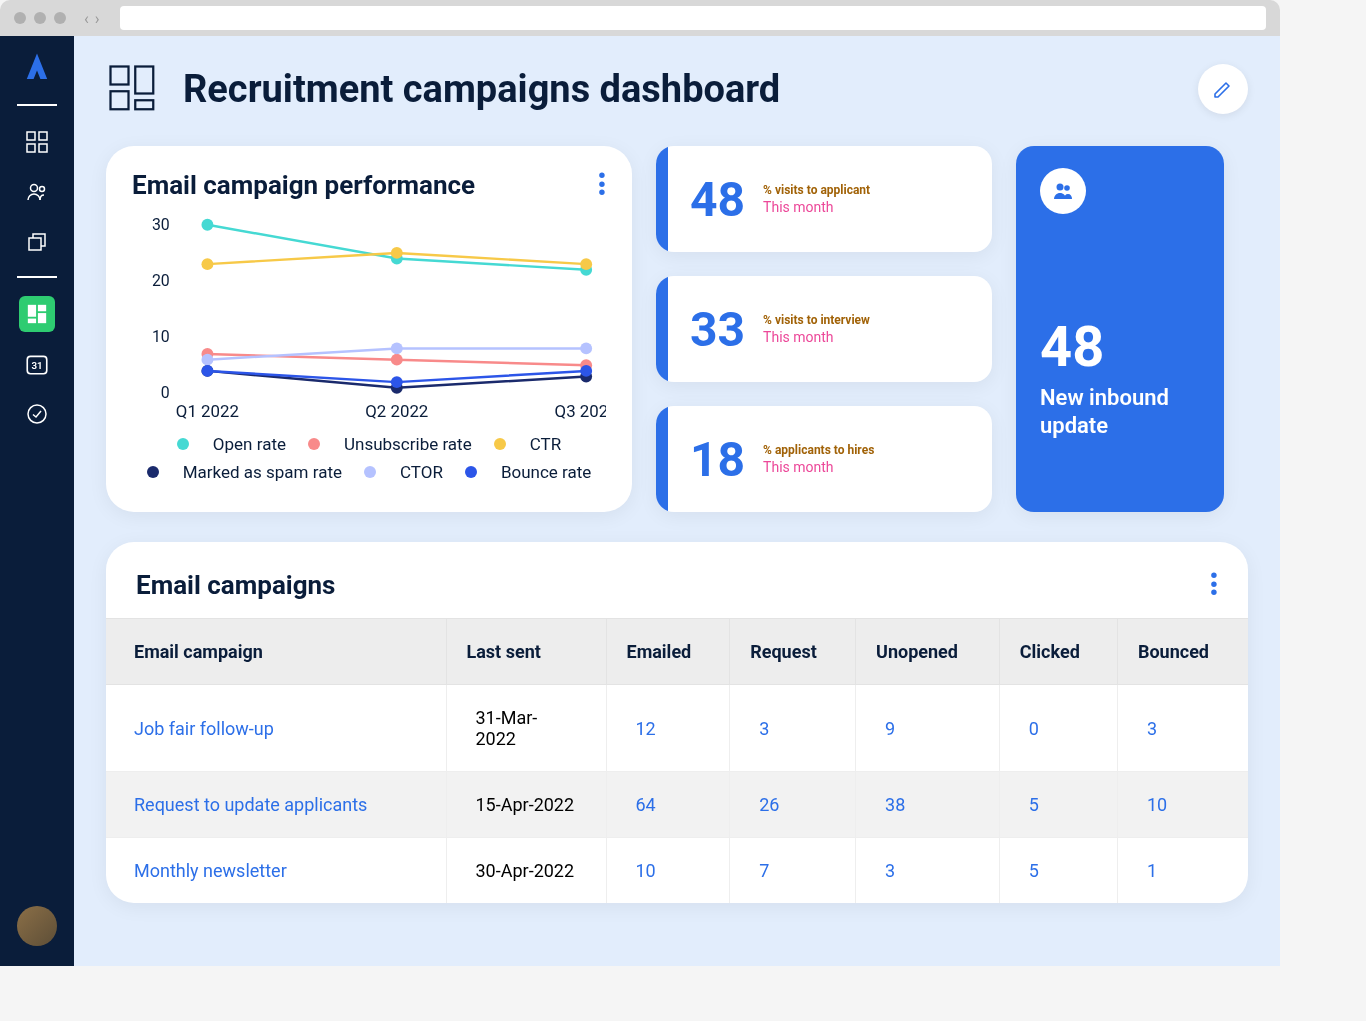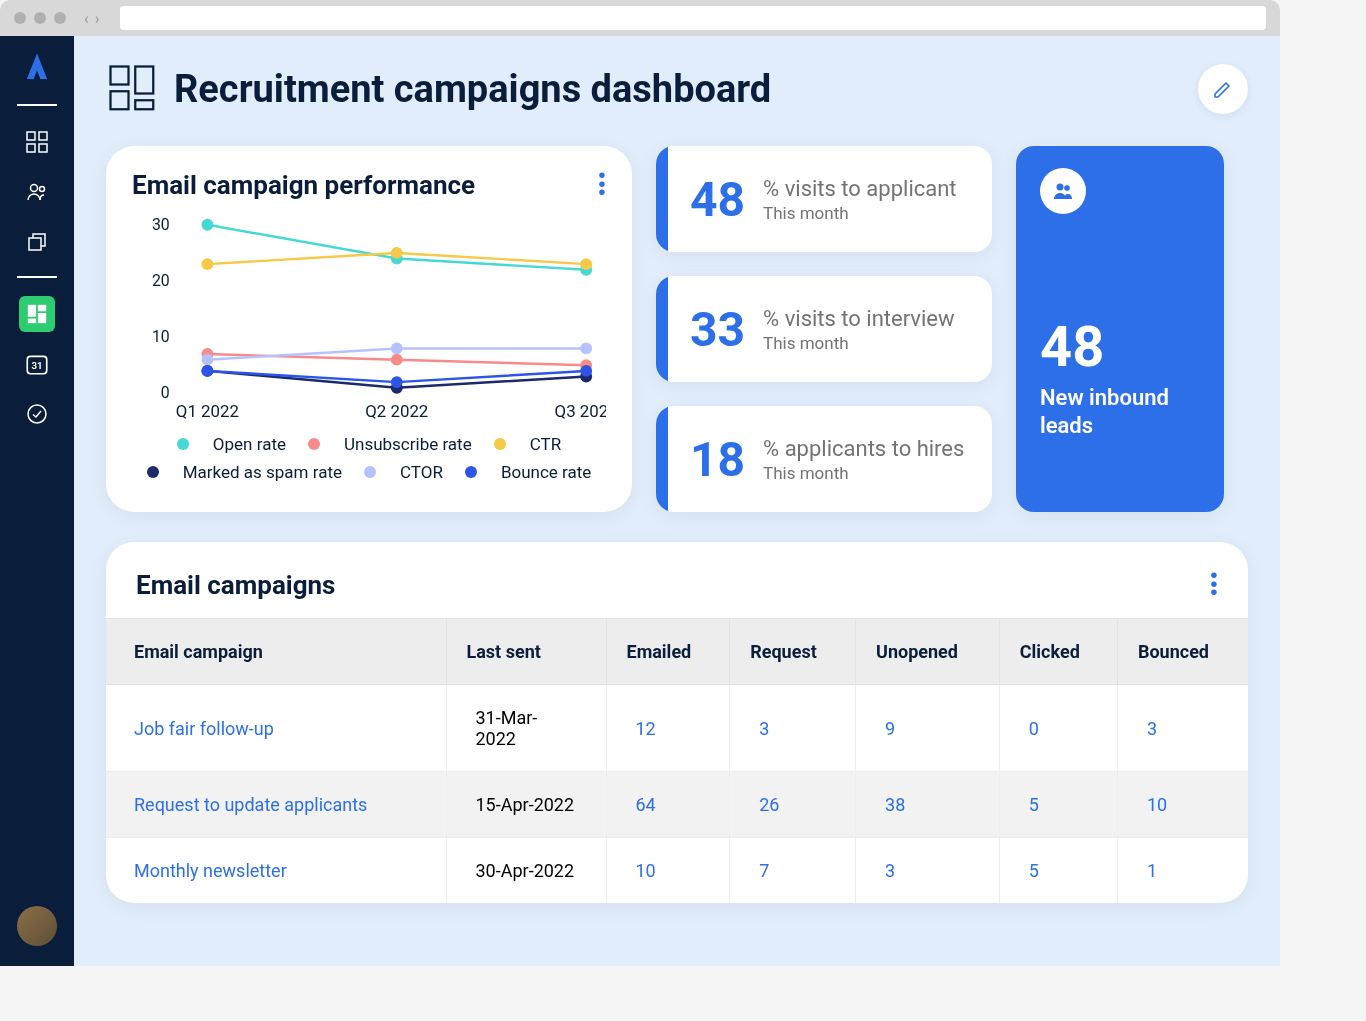--- a/index.html
+++ b/index.html
@@ -75,21 +75,21 @@
   background: linear-gradient(135deg, #8b6f47 0%, #5d4e37 100%);
 }
 .main {
   flex: 1;
   padding: 26px 32px;
   overflow: hidden;
 }
 .header-row {
   display: flex;
   align-items: center;
-  gap: 14px;
+  gap: 23px;
   margin-bottom: 30px;
 }
 .header-icon { color: #0a1d3a; }
 .page-title {
   font-size: 38px;
   font-weight: 700;
   color: #0a1d3a;
   flex: 1;
 }
 .edit-btn {
@@ -158,22 +158,22 @@
   align-items: center;
   height: 106px;
   border-radius: 18px;
   overflow: hidden;
   background: #fff;
   box-shadow: 0 4px 20px rgba(0,0,0,0.06);
 }
 .stat-bar { width: 12px; background: #2c6fe8; height: 100%; border-radius: 18px 0 0 18px; }
 .stat-value { font-size: 48px; font-weight: 700; color: #2c6fe8; margin: 0 18px 0 22px; }
 .stat-text { display: flex; flex-direction: column; }
-.stat-label { font-size: 22px; font-weight: 400; color: #737373; }
-.stat-sub { font-size: 17px; color: #737373; margin-top: 2px; }
+.stat-label { font-size: 12px; font-weight: 700; color: #a16207; }
+.stat-sub { font-size: 14px; color: #ec4899; margin-top: 2px; }
 .leads-card {
   width: 208px;
   background: #2c6fe8;
   border-radius: 18px;
   padding: 22px 24px 28px 24px;
   color: #fff;
   display: flex;
   flex-direction: column;
   box-shadow: 0 4px 20px rgba(0,0,0,0.06);
 }
@@ -407,21 +407,21 @@
       <div class="leads-card">
         <div class="leads-icon-wrap">
           <svg width="24" height="24" viewBox="0 0 24 24">
             <circle cx="9" cy="8" r="3.5" fill="#2c6fe8"></circle>
             <circle cx="16" cy="9" r="2.8" fill="#2c6fe8"></circle>
             <path d="M3 20c0-3.3 2.7-6 6-6s6 2.7 6 6Z" fill="#2c6fe8"></path>
             <path d="M13 20c0-3 1.5-5 4-5s4 2 4 5Z" fill="#2c6fe8"></path>
           </svg>
         </div>
         <div class="leads-value">48</div>
-        <div class="leads-label">New inbound leads</div>
+        <div class="leads-label">New inbound update</div>
       </div>
     </div>
 
     <div class="card table-card">
       <div class="table-header">
         <h2 class="table-title">Email campaigns</h2>
         <div class="more-icon">
           <span>•</span>
             <span>•</span>
             <span>•</span>

